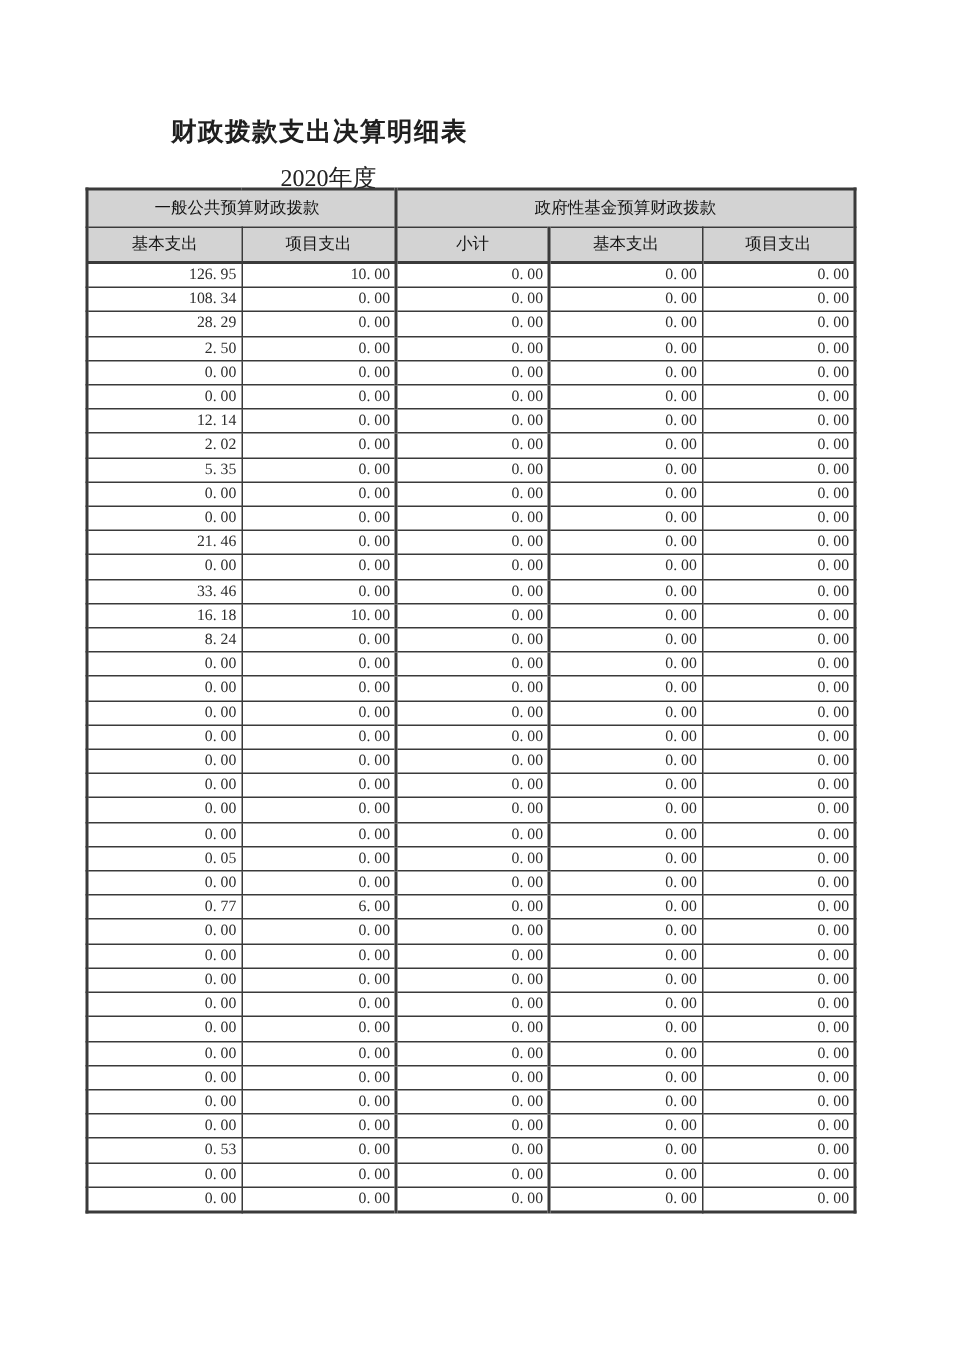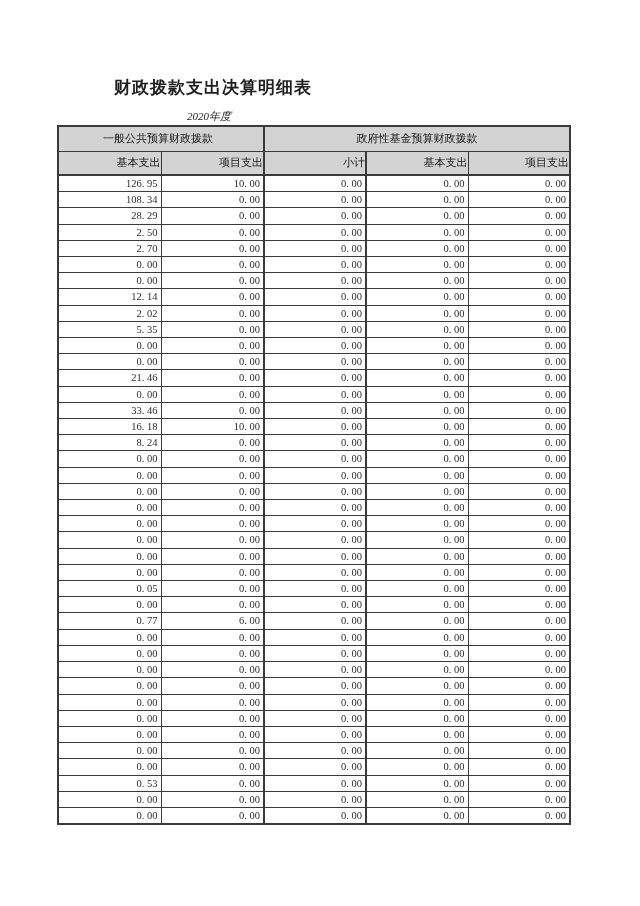--- a/index.html
+++ b/index.html
@@ -15,37 +15,37 @@
     font-family:"Liberation Serif","DejaVu Serif",serif;
     overflow:hidden;
   }
   .doc-title{
     position:absolute;left:114px;top:76px;
     font-size:17px;font-weight:bold;letter-spacing:1px;
     color:var(--title-color);white-space:nowrap;
   }
   .doc-subtitle{
     position:absolute;left:187px;top:109px;
-    font-size:11px;color:#222;white-space:nowrap;font-style:italic;
+    font-size:16px;color:#222;white-space:nowrap;
   }
   .table-wrap{position:absolute;left:57px;top:125px;}
   table{
     border-collapse:collapse;table-layout:fixed;width:512px;
     border:2px solid var(--border-color);
   }
   col.c1,col.c2{width:103px;}
   col.c3,col.c4,col.c5{width:102px;}
   thead th{
     background:var(--header-bg);
     border:1px solid var(--border-color);
     font-size:11px;font-weight:normal;color:#151515;
     text-align:center;vertical-align:middle;padding:0;
   }
   thead tr.group-row th{height:25px;}
-  thead tr.colhead-row th{height:24px;border-bottom-width:2px;text-align:right;}
+  thead tr.colhead-row th{height:24px;border-bottom-width:2px;}
   
   th.sep-thick, td.sep-thick{border-left-width:2px;}
   th.sep-thin, td.sep-thin{border-left-width:1px;}
   .clipwrap{overflow:hidden;width:100%;}
   .cliptext{margin-left:-6px;white-space:nowrap;text-align:center;}
   tbody td{
     border:1px solid var(--border-color);
     height:15.2px;line-height:15.2px;
     font-size:10.5px;color:var(--num-color);
     text-align:right;padding:0 3px 0 0;
@@ -107,27 +107,20 @@
           <td>0. 00</td>
         </tr>
         <tr>
           <td>2. 50</td>
           <td>0. 00</td>
           <td class="sep-thick">0. 00</td>
           <td class="sep-thick">0. 00</td>
           <td>0. 00</td>
         </tr>
         <tr>
-          <td>2. 70</td>
-          <td>0. 00</td>
-          <td class="sep-thick">0. 00</td>
-          <td class="sep-thick">0. 00</td>
-          <td>0. 00</td>
-        </tr>
-        <tr>
           <td>0. 00</td>
           <td>0. 00</td>
           <td class="sep-thick">0. 00</td>
           <td class="sep-thick">0. 00</td>
           <td>0. 00</td>
         </tr>
         <tr>
           <td>0. 00</td>
           <td>0. 00</td>
           <td class="sep-thick">0. 00</td>

